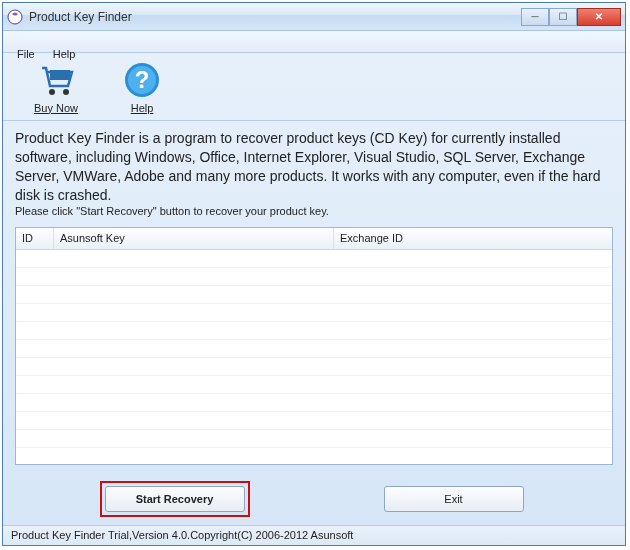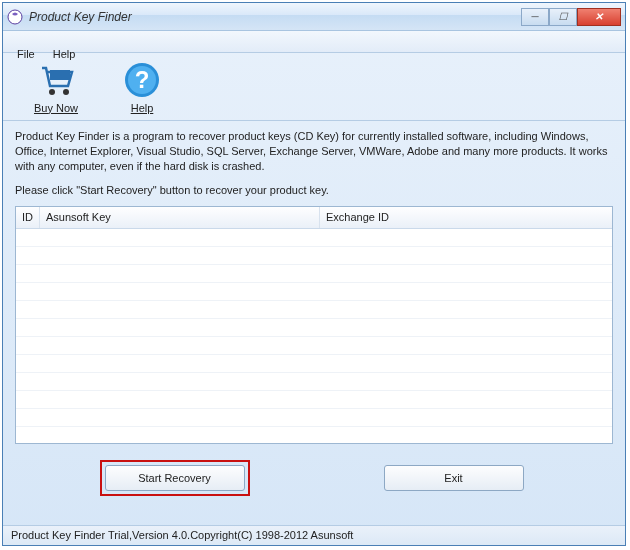--- a/index.html
+++ b/index.html
@@ -19,21 +19,20 @@
   background: linear-gradient(to bottom, #e8f1fb 0%, #d6e6f7 100%);
   position: relative;
 }
 .titlebar {
   height: 28px;
   background: linear-gradient(to bottom, #f0f6fd 0%, #d9e8f9 45%, #c5dcf3 46%, #d5e5f6 100%);
   display: flex;
   align-items: center;
   padding: 0 4px;
   border-bottom: 1px solid #a8c4e0;
-  font-style: italic;
 }
 .app-icon {
   width: 16px; height: 16px;
   margin-right: 6px;
 }
 .title-text {
   flex: 1;
   color: #333;
   font-size: 12px;
 }
@@ -81,41 +80,41 @@
   align-items: center;
   gap: 2px;
   width: 58px;
 }
 .tb-icon { width: 40px; height: 40px; }
 .tb-label { font-size: 11px; color: #222; text-decoration: underline; }
 .content {
   padding: 8px 12px 4px 12px;
   color: #222;
 }
-.desc { font-size: 11px; line-height: 1.35; margin-bottom: 10px; }
+.desc { font-size: 14px; line-height: 1.35; }
 .instr { font-size: 11px; margin-bottom: 10px; }
 .table-wrap {
   border: 1px solid #9db7d2;
   background: #fff;
   height: 238px;
   overflow: hidden;
 }
 .thead {
   display: flex;
   height: 22px;
   background: linear-gradient(to bottom, #fefeff, #eaf0f8);
   border-bottom: 1px solid #cad9ea;
 }
 .th {
   padding: 4px 6px;
   border-right: 1px solid #d8e2ee;
   font-size: 11px;
   color: #222;
 }
-.th.id { width: 24px; }
+.th.id { width: 38px; }
 .th.pname { width: 198px; }
 .th.pkey { width: 280px; }
 .th.pid { flex: 1; border-right: none; }
 .tbody { height: 216px; }
 .trow {
   height: 18px;
   border-bottom: 1px solid #eef2f7;
   display: flex;
 }
 .btn-row {
@@ -131,20 +130,21 @@
   border-radius: 3px;
   font-size: 11px;
   color: #222;
   display: flex;
   align-items: center;
   justify-content: center;
 }
 .btn-highlight {
   border: 2px solid #c91010;
   padding: 3px;
+  font-weight: bold;
 }
 .statusbar {
   position: absolute;
   bottom: 0; left: 0; right: 0;
   height: 20px;
   border-top: 1px solid #b5cce4;
   padding: 3px 8px;
   font-size: 11px;
   color: #222;
   background: linear-gradient(to bottom, #eaf1fa, #dce9f6);
@@ -228,14 +228,14 @@
     <div class="btn-row">
       <div class="btn-highlight">
         <div class="btn">Start Recovery</div>
       </div>
       <div style="padding:5px">
         <div class="btn">Exit</div>
       </div>
     </div>
   </div>
 
-  <div class="statusbar">Product Key Finder Trial,Version 4.0.Copyright(C) 1998-2012 Asunsoft</div>
+  <div class="statusbar">Product Key Finder Trial,Version 4.0.Copyright(C) 2006-2012 Asunsoft</div>
 </div>
 
 </body></html>

